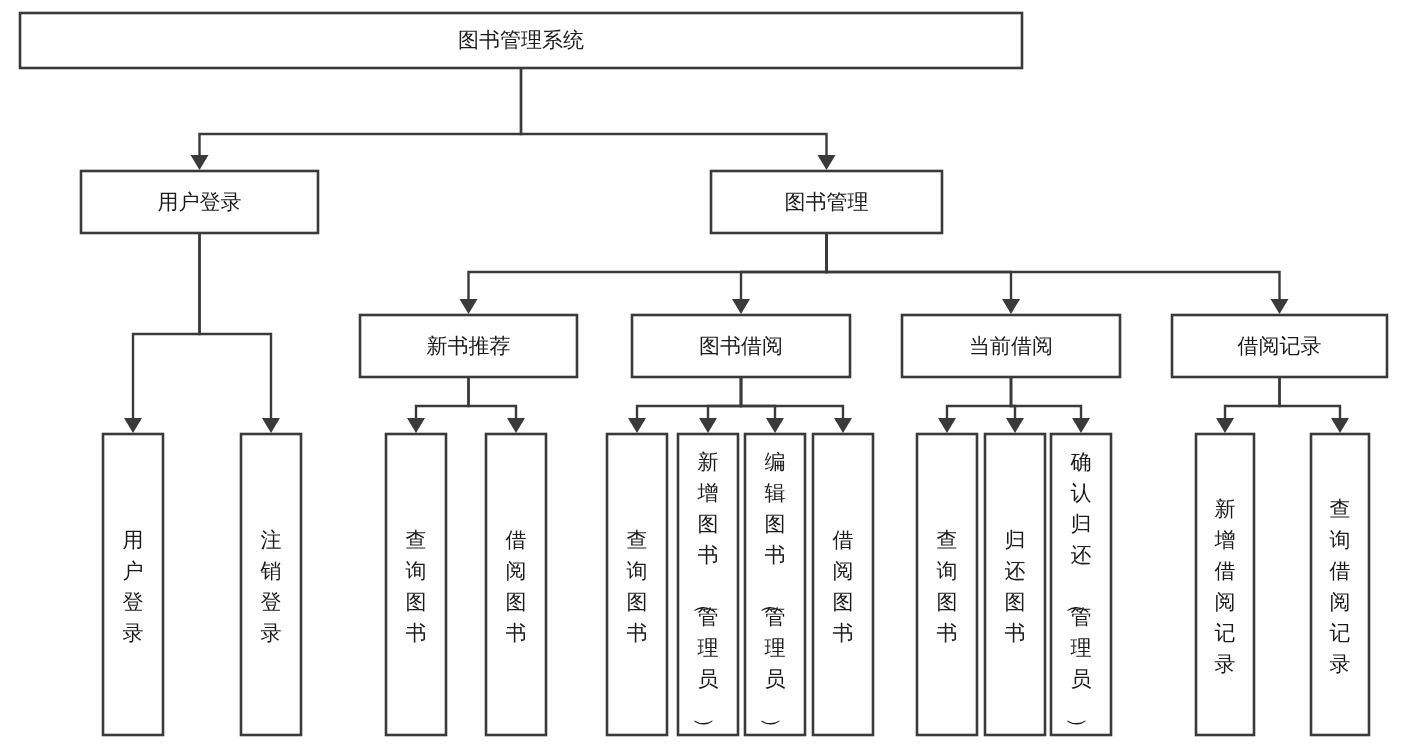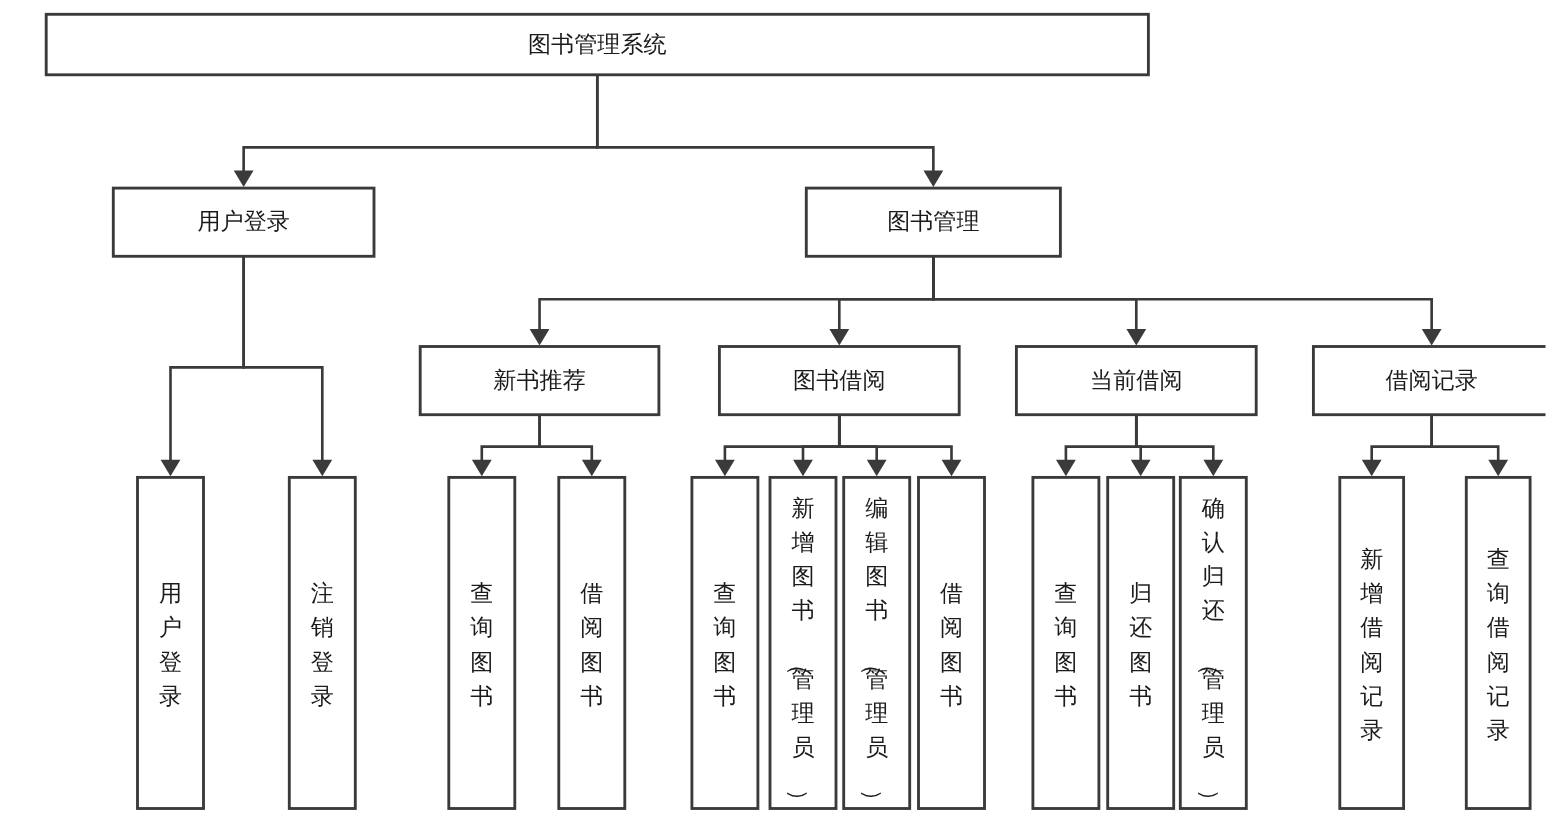--- a/index.html
+++ b/index.html
@@ -11,21 +11,20 @@
     width: 1405px;
     height: 747px;
     font-family: "Liberation Sans", "DejaVu Sans", sans-serif;
     overflow: hidden;
     position: relative;
   }
   #diagram-root {
     position: relative;
     width: 1213px;
     height: 747px;
-    margin-left: 22px;
   }
   svg.flow {
     position: absolute;
     top: 0;
     left: 0;
     width: 1405px;
     height: 747px;
     display: block;
   }
   .node-box {

